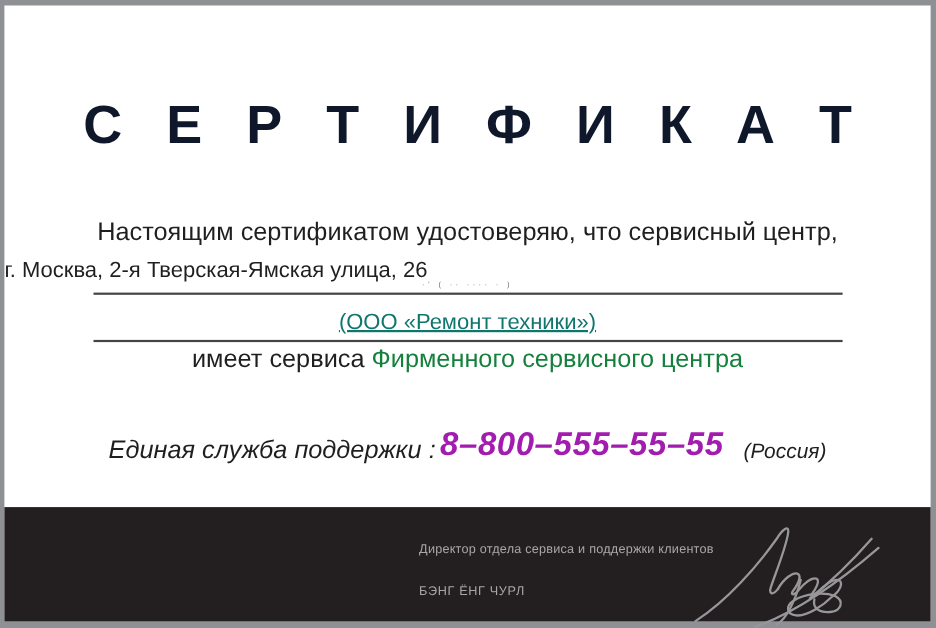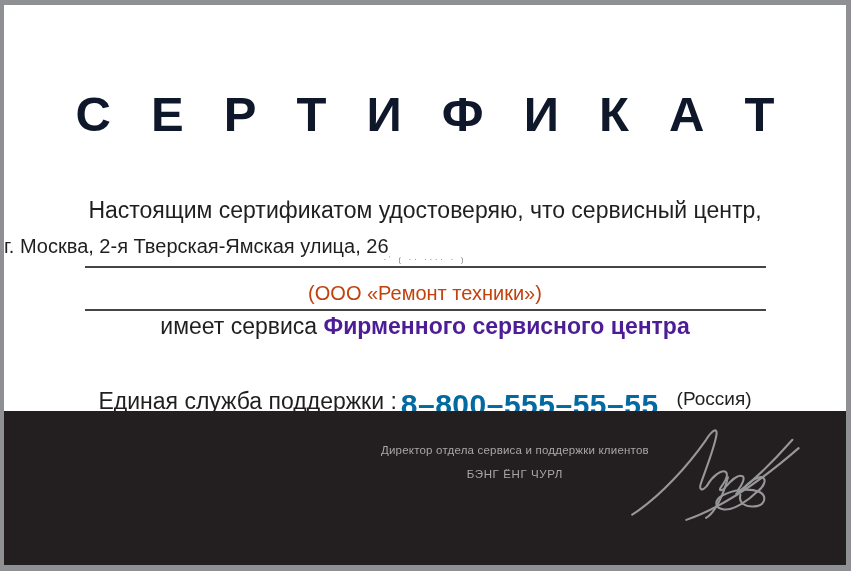--- a/index.html
+++ b/index.html
@@ -50,50 +50,50 @@
   }
   .rule{
     position:absolute;left:81px;width:681px;height:0;
     border-top:2px solid #454545;
   }
   .rule-1{top:261px;}
   .rule-2{top:304px;}
   .company{
     position:absolute;top:277px;left:0;right:0;
     text-align:center;
-    font-size:20px;color:#c2410c;
+    font-size:20px;color:#0f766e;
     white-space:nowrap;
+    text-decoration:underline;
   }
   .status{
     position:absolute;top:308px;left:0;right:0;
     text-align:center;
     font-size:23px;color:#1f1f1f;
     white-space:nowrap;
   }
-  .status b{font-weight:700;color:#4c1d95;}
+  .status b{font-weight:400;color:#15803d;}
   .support{
     position:absolute;top:383px;left:0;right:0;
-    display:flex;justify-content:center;align-items:flex-start;
-    white-space:nowrap;color:#1f1f1f;
+    display:flex;justify-content:center;align-items:flex-end;
+    white-space:nowrap;color:#1f1f1f;font-style:italic;
   }
   .support .lbl{font-size:23px;}
-  .support .phone{font-size:30px;font-weight:700;letter-spacing:0.5px;margin:0 18px 0 4px;color:#0369a1;}
+  .support .phone{font-size:30px;font-weight:700;letter-spacing:0.5px;margin:0 18px 0 4px;color:#a21caf;}
   .support .region{font-size:19px;}
   .footer{
-    position:absolute;left:0;right:0;bottom:0;height:154px;
+    position:absolute;left:0;right:0;bottom:0;height:104px;
     background:#231f20;
-    text-align:center;
   }
   .footer-text{
     position:absolute;left:377px;top:31px;
     font-size:11.5px;line-height:16px;
     color:#a8a6a7;
     letter-spacing:0.2px;
   }
-  .footer-text .name{display:block;margin-top:8px;letter-spacing:0.6px;}
+  .footer-text .name{display:block;margin-top:22px;letter-spacing:0.6px;}
   .signature{
     position:absolute;right:38px;top:6px;
     width:182px;height:108px;
   }
 </style>
 </head>
 <body>
 
 <div class="page">
   <div class="sheet">

